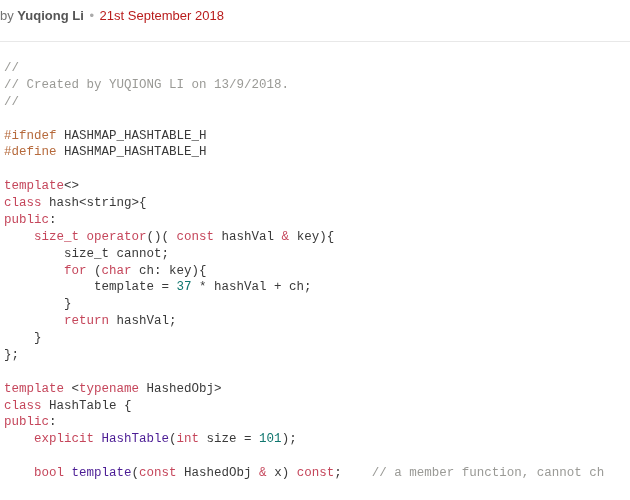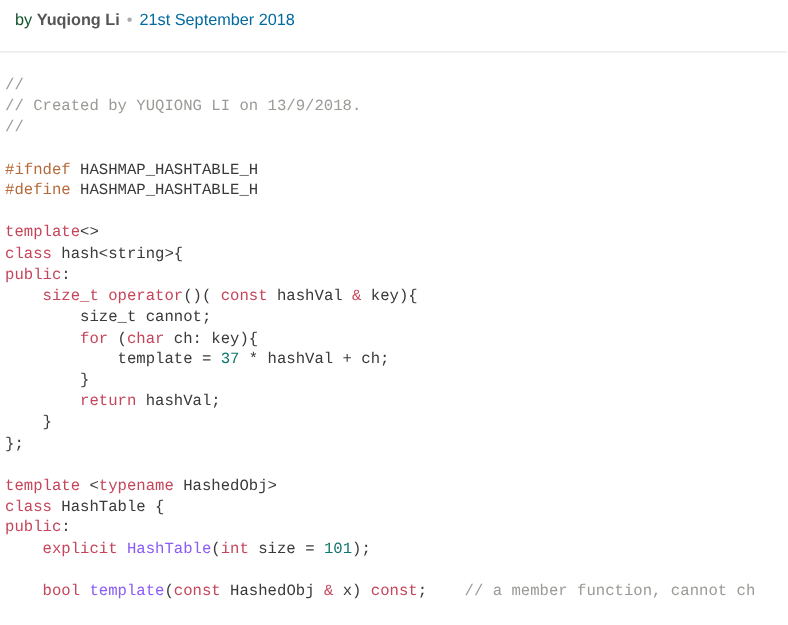--- a/index.html
+++ b/index.html
@@ -9,42 +9,42 @@
     width: 630px;
     height: 500px;
     overflow: hidden;
     color: #333;
   }
   .byline {
     padding: 8px 0 18px 0;
     font-size: 13px;
     color: #999;
   }
-  .byline .by { color: #14532d; margin-left: 12px; }
+  .byline .by { color: #737373; }
   .byline .author {
     color: #555;
     font-weight: 700;
   }
   .byline .dot { color: #aaa; margin: 0 2px; }
-  .byline .date { color: #0369a1; }
+  .byline .date { color: #b91c1c; }
   .code-block {
     border-top: 1px solid #e8e8e8;
     padding: 18px 4px 0 4px;
     font-family: "SFMono-Regular", Consolas, "Liberation Mono", Menlo, monospace;
     font-size: 12.5px;
     line-height: 1.35;
     white-space: pre;
     color: #3a3a3a;
     overflow: hidden;
   }
   .c   { color: #9a9a96; }
   .pp  { color: #b66a3c; }
   .kw  { color: #c5465b; }
   .num { color: #0f766e; }
-  .fn  { color: #8b5cf6; }
+  .fn  { color: #4c1d95; }
 </style>
 </head>
 <body>
 
 <div class="byline">
   <span class="by">by</span>
   <span class="author">Yuqiong Li</span>
   <span class="dot">•</span>
   <span class="date">21st September 2018</span>
 </div>

